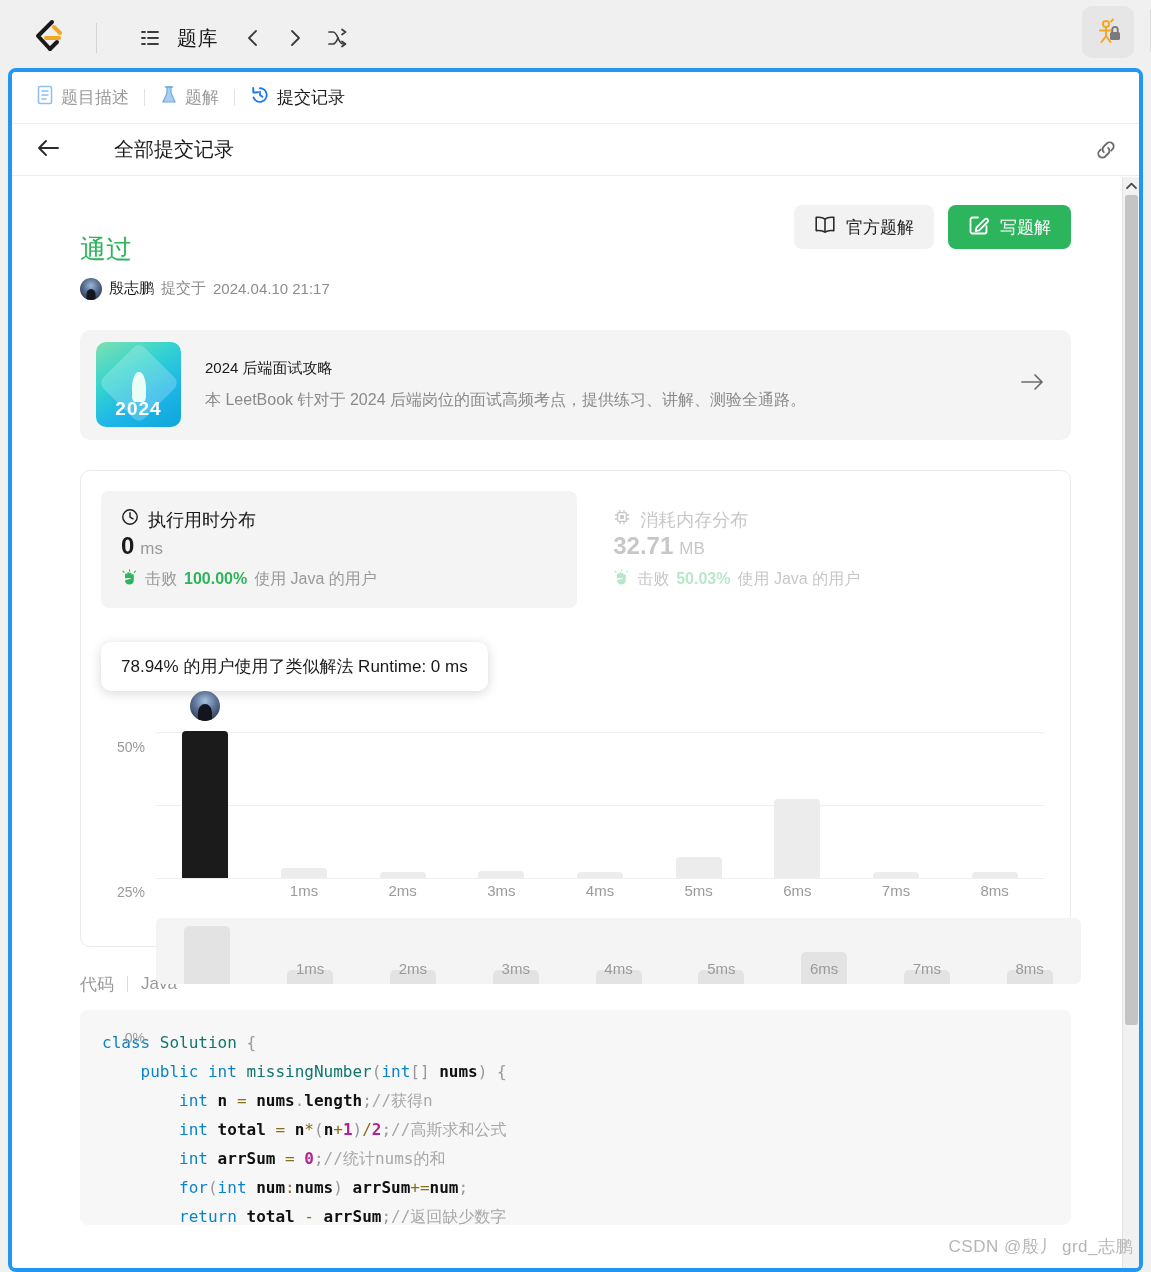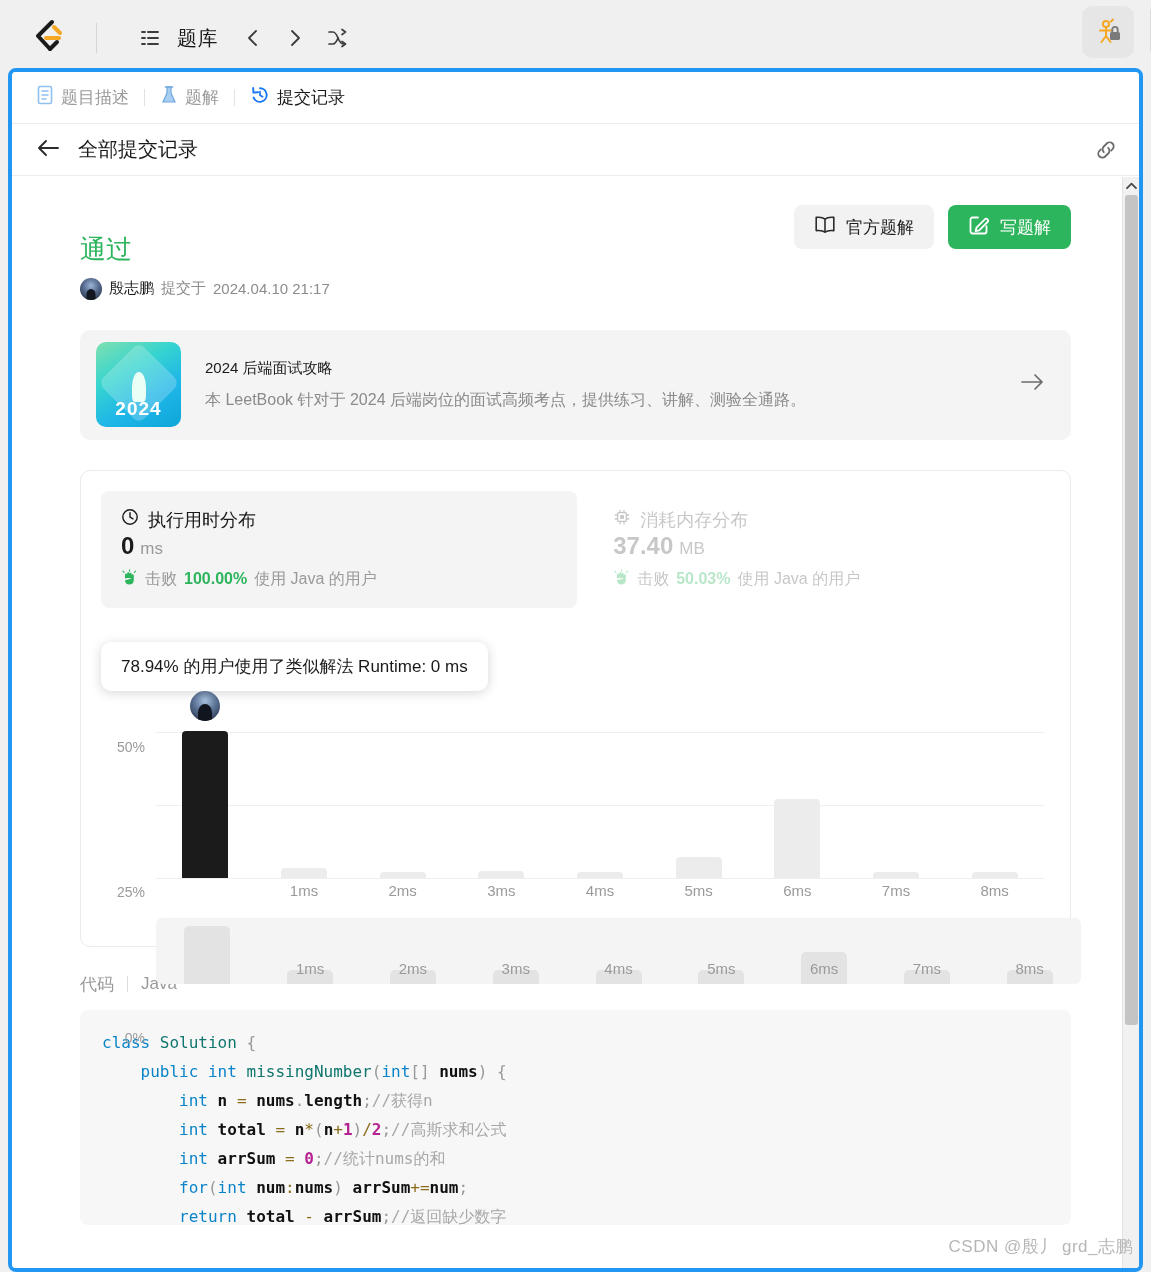--- a/index.html
+++ b/index.html
@@ -44,21 +44,21 @@
     border-bottom: 1px solid #ececec; background: #fff;
   }
   .tab { display: flex; align-items: center; gap: 7px; font-size: 17px; }
   .tab .tab-label { color: #9b9b9b; }
   .tab.active .tab-label { color: #1a1a1a; }
   .tab-sep { width: 1px; height: 17px; background: #e2e2e2; margin: 0 15px; }
 
   
   .subheader {
     height: 52px; display: flex; align-items: center; padding: 0 20px 0 24px;
-    border-bottom: 1px solid #ececec; position: relative; background: #fff;
+    border-bottom: 1px solid #ececec; position: relative; background: #fff; gap: 36px;
   }
   .back-arrow { font-size: 22px; color: #2b2b2b; line-height: 1; margin-right: 18px; }
   .subheader-title { font-size: 20px; color: #1a1a1a; }
   .link-icon-btn { position: absolute; right: 20px; top: 13px; }
 
   
   .scrollbody {
     position: absolute; left: 0; top: 105px; width: 1127px; height: 1091px;
     background: #fff; overflow: hidden;
   }
@@ -413,21 +413,21 @@
                 <span>
                   <svg width="18" height="18" viewBox="0 0 18 18">
                     <rect x="4.6" y="4.6" width="8.8" height="8.8" rx="1.2" fill="none" stroke="#9a9a9a" stroke-width="1.4"></rect>
                     <rect x="7.1" y="7.1" width="3.8" height="3.8" fill="#9a9a9a"></rect>
                     <path d="M7 4.6V2.3M11 4.6V2.3M7 15.7v-2.3M11 15.7v-2.3M4.6 7H2.3M4.6 11H2.3M15.7 7h-2.3M15.7 11h-2.3" stroke="#9a9a9a" stroke-width="1.3" stroke-linecap="round"></path>
                   </svg>
                 </span>
                 <span>消耗内存分布</span>
               </div>
               <div class="stat-value">
-                <span>37.40</span><span class="unit">MB</span>
+                <span>32.71</span><span class="unit">MB</span>
               </div>
               <div class="stat-beat">
                 <span>
                   <svg width="17" height="17" viewBox="0 0 17 17">
                     <path d="M4 9.5 V5.6 a1.1 1.1 0 0 1 2.2 0 V9 M6.2 9 V4.3 a1.1 1.1 0 0 1 2.2 0 V9 M8.4 9 V4.8 a1.1 1.1 0 0 1 2.2 0 V9.4 M10.6 9.4 V6.4 a1.1 1.1 0 0 1 2.2 0 v4.5 c0 2.8-1.9 4.7-4.4 4.7 -2.6 0-4.4-1.7-4.4-4.3 Z" fill="#7fd39c"></path>
                     <path d="M3 3.4 L2 2.2 M8.6 2.2 L8.6 0.9 M13.4 3.4 L14.4 2.2" stroke="#7fd39c" stroke-width="1.1" stroke-linecap="round"></path>
                   </svg>
                 </span>
                 <span>击败</span>
                 <span class="pct">50.03%</span>

